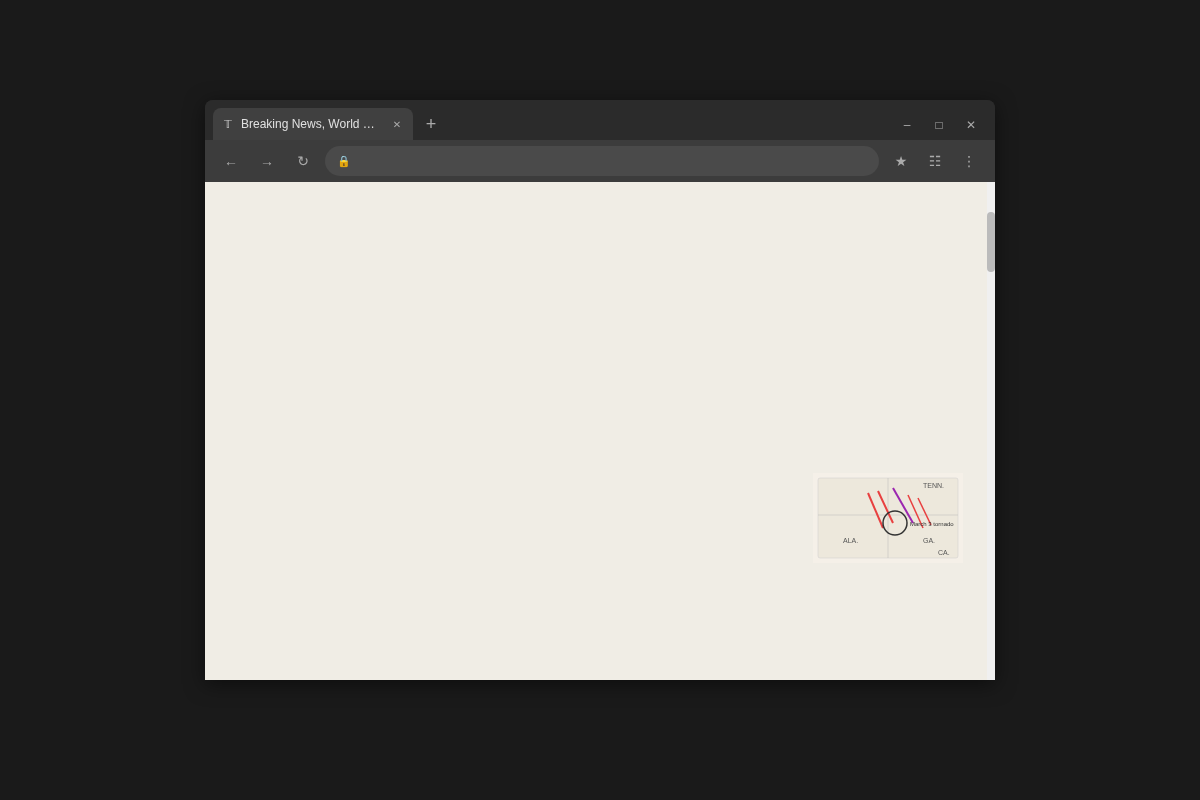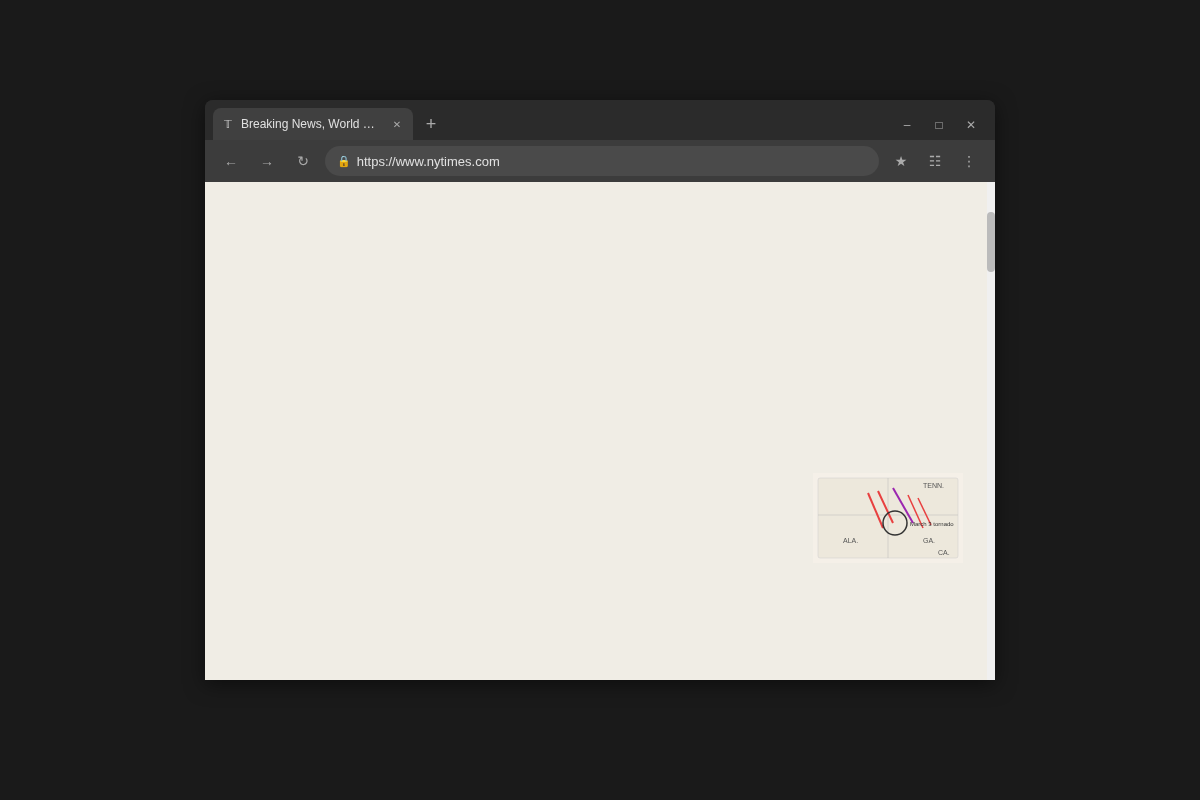--- a/index.html
+++ b/index.html
@@ -370,21 +370,20 @@
       <span class="window-control">✕</span>
     </div>
   </div>
 
   <div class="toolbar">
     <div class="nav-btn">←</div>
     <div class="nav-btn">→</div>
     <div class="nav-btn">↻</div>
     <div class="address-bar">
       <span class="lock-icon">🔒</span>
-      <span class="address-text">https://www.nytimes.com</span>
     </div>
     <div class="toolbar-actions">
       <div class="toolbar-icon">★</div>
       <div class="toolbar-icon">☷</div>
       <div class="toolbar-icon">⋮</div>
     </div>
   </div>
 
   <div class="page-content">
     <div class="content-inner">

